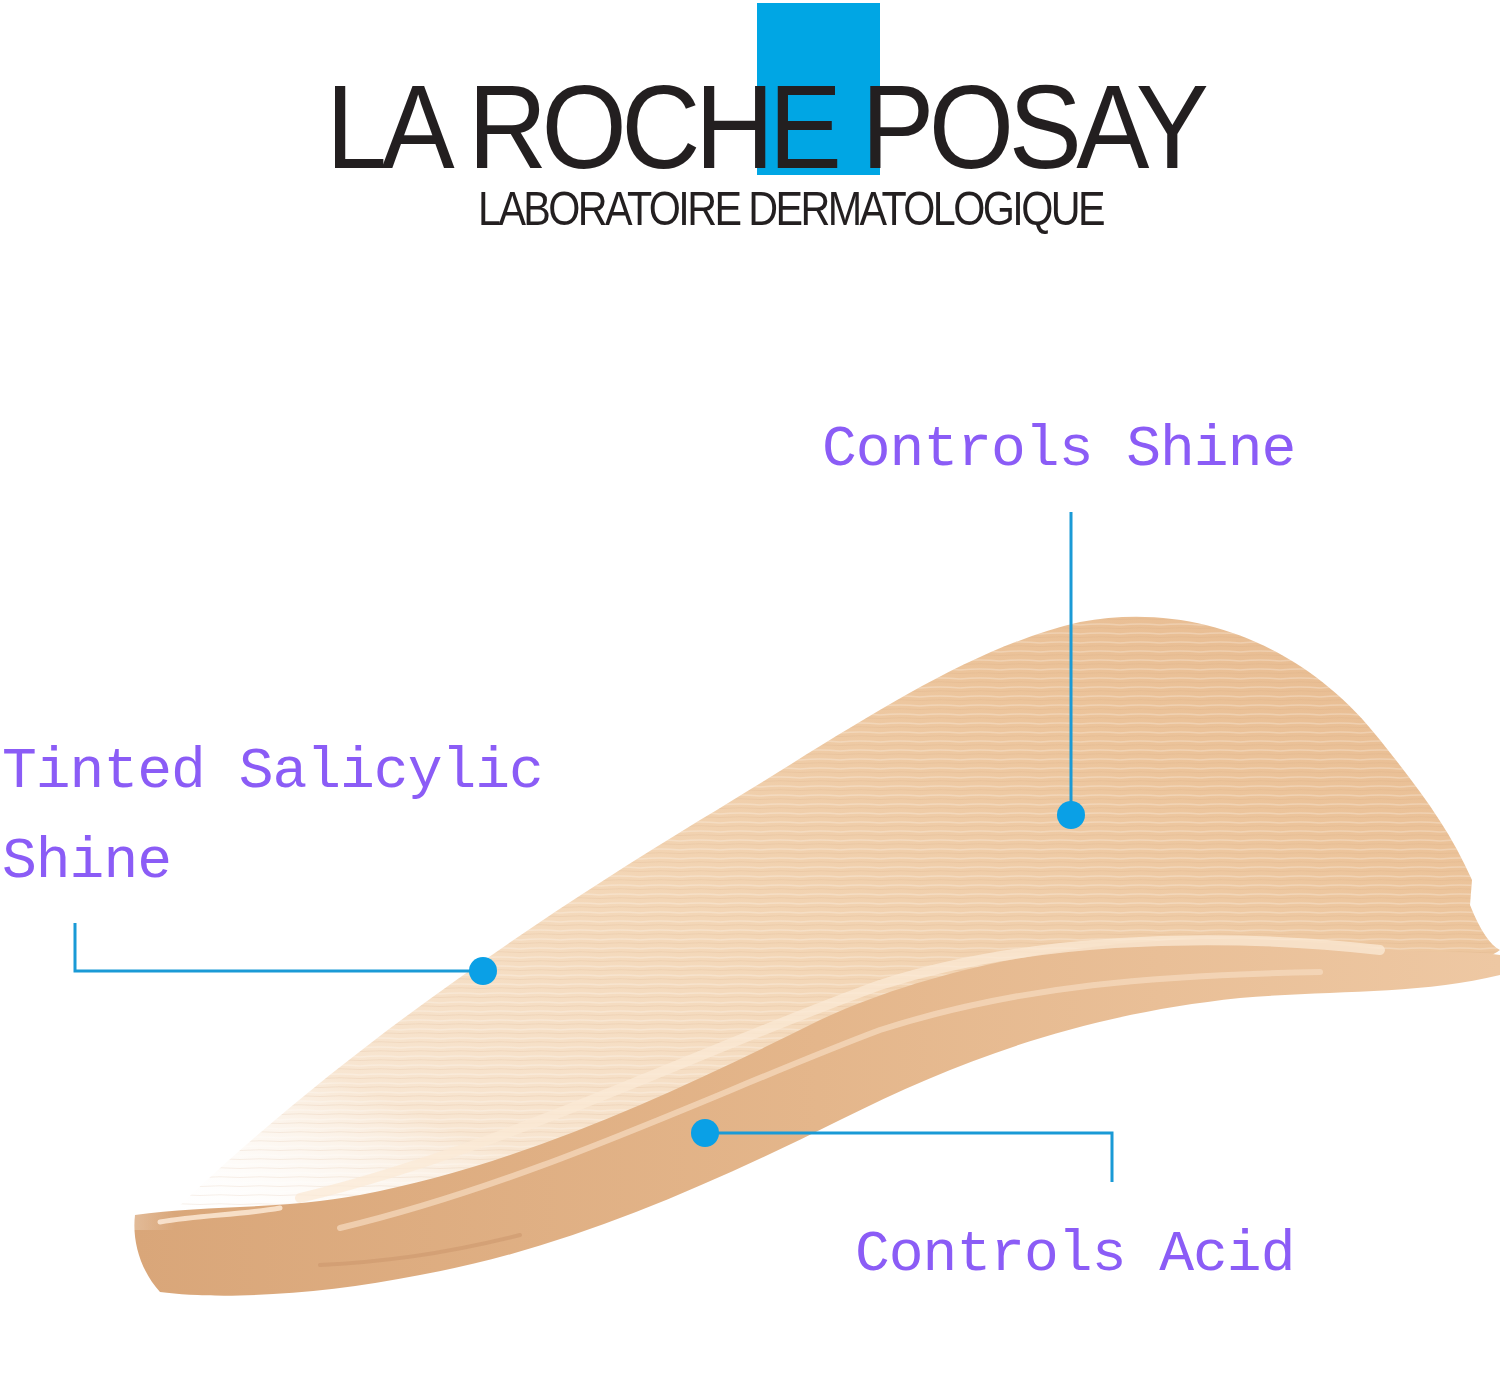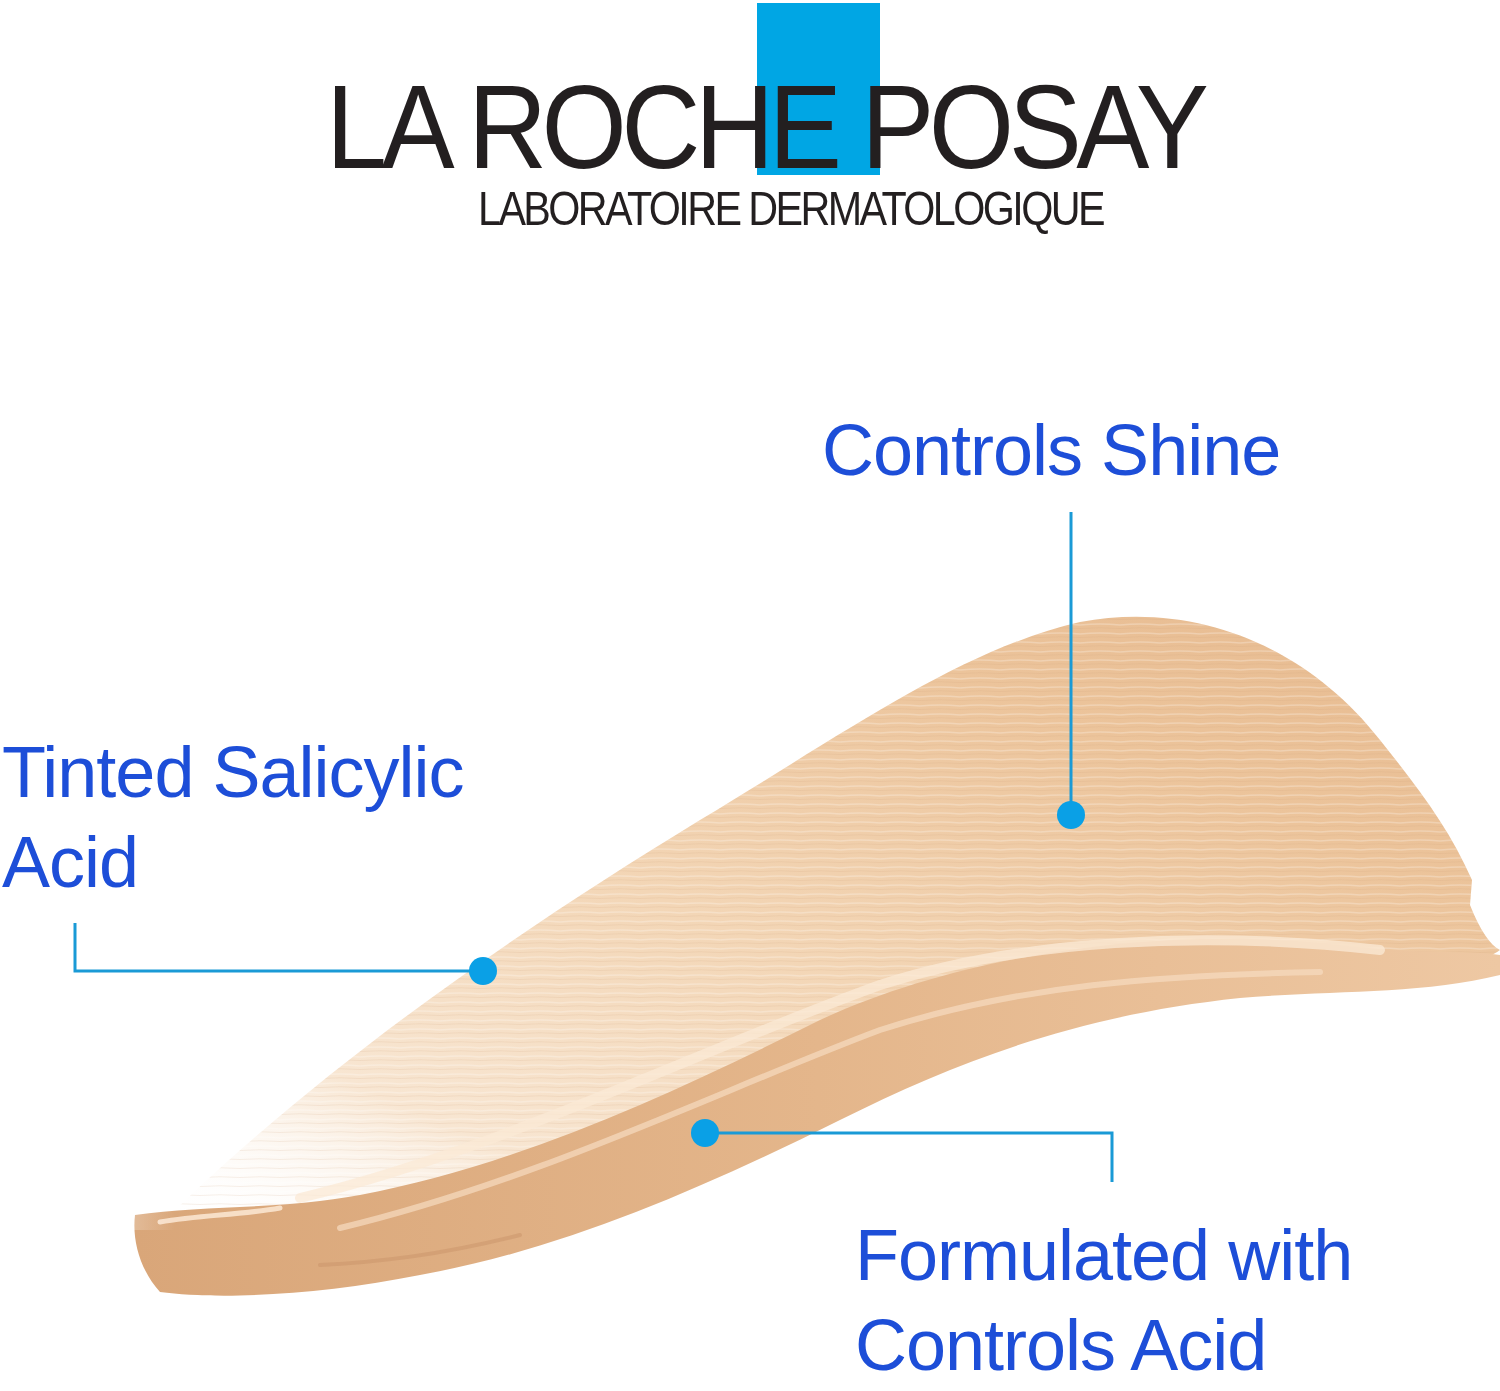--- a/index.html
+++ b/index.html
@@ -12,22 +12,22 @@
     transform: scaleX(0.93); transform-origin: left top;
   }
   .logo-sub {
     position: absolute; left: 478px; top: 184px;
     font-family: "Liberation Sans", sans-serif; font-size: 48px; line-height: 50px;
     color: #231f20; letter-spacing: -3px; white-space: nowrap;
     transform: scaleX(0.86); transform-origin: left top;
   }
   .swatch { position: absolute; left: 0; top: 0; width: 1500px; height: 1391px; }
   .callout-text {
-    position: absolute; font-family: Liberation Sans, sans-serif; font-weight: 200;
-    color: #1d4ed8; font-size: 72px; line-height: 90px; white-space: nowrap;
+    position: absolute; font-family: Liberation Mono, monospace; font-weight: 200;
+    color: #8b5cf6; font-size: 58px; line-height: 90px; white-space: nowrap;
     letter-spacing: -1px;
   }
   .callout-text span { display: block; }
   #t-shine { left: 822px; top: 405px; }
   #t-tinted { left: 2px; top: 727px; }
   #t-formula { left: 855px; top: 1210px; }
   .leaders { position: absolute; left: 0; top: 0; width: 1500px; height: 1391px; pointer-events: none; }
 </style>
 </head>
 <body>
@@ -119,18 +119,17 @@
     <polyline points="705,1133 1112,1133 1112,1182" stroke="#1a9ad6" stroke-width="3" fill="none"></polyline>
     <circle cx="705" cy="1133" r="14" fill="#0aa0e6"></circle>
   </g>
 </svg>
 
 <div class="callout-text" id="t-shine">
   <span>Controls Shine</span>
 </div>
 <div class="callout-text" id="t-tinted">
   <span>Tinted Salicylic</span>
-  <span>Acid</span>
+  <span>Shine</span>
 </div>
 <div class="callout-text" id="t-formula">
-  <span>Formulated with</span>
   <span>Controls Acid</span>
 </div>
 
 </body></html>

